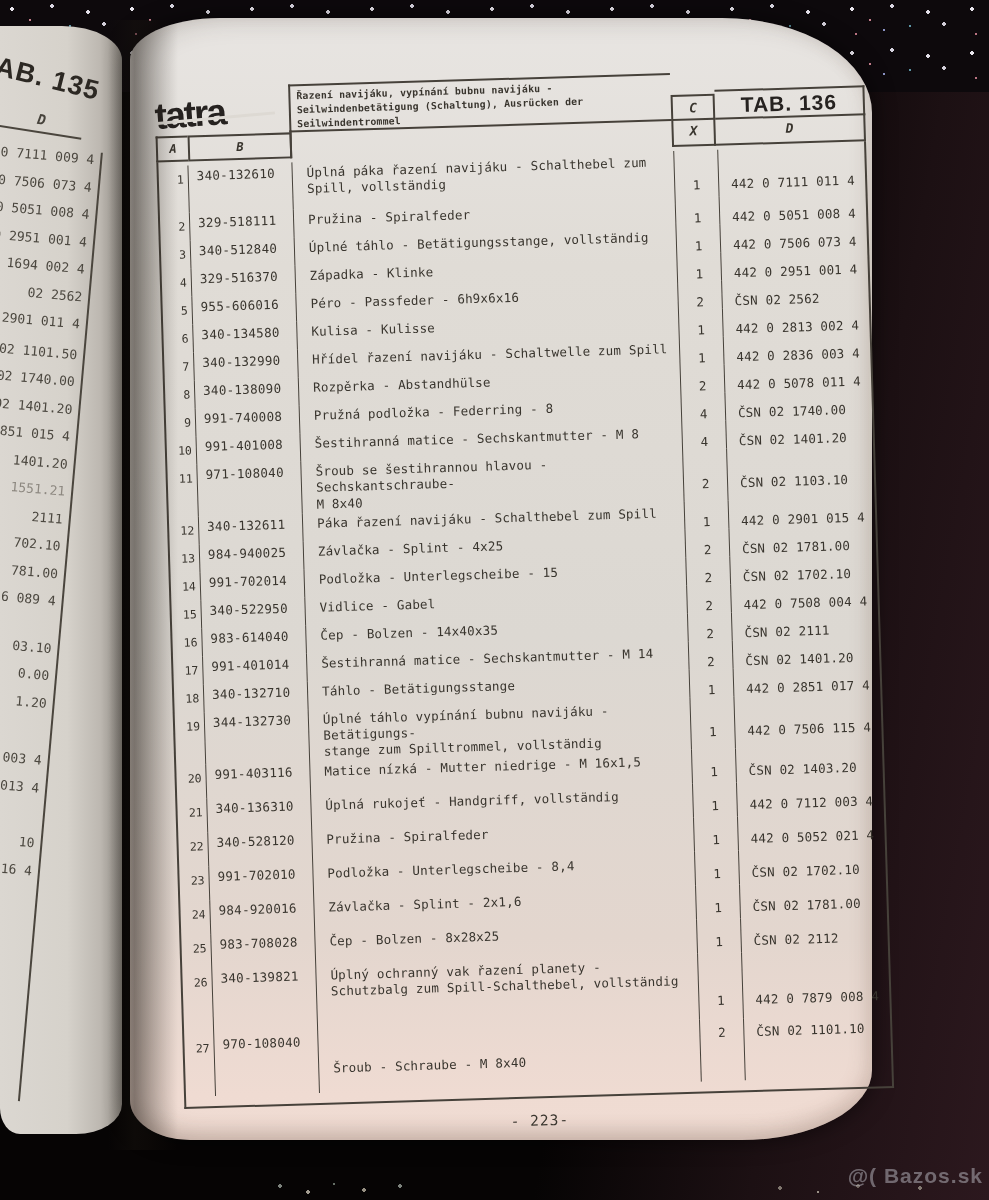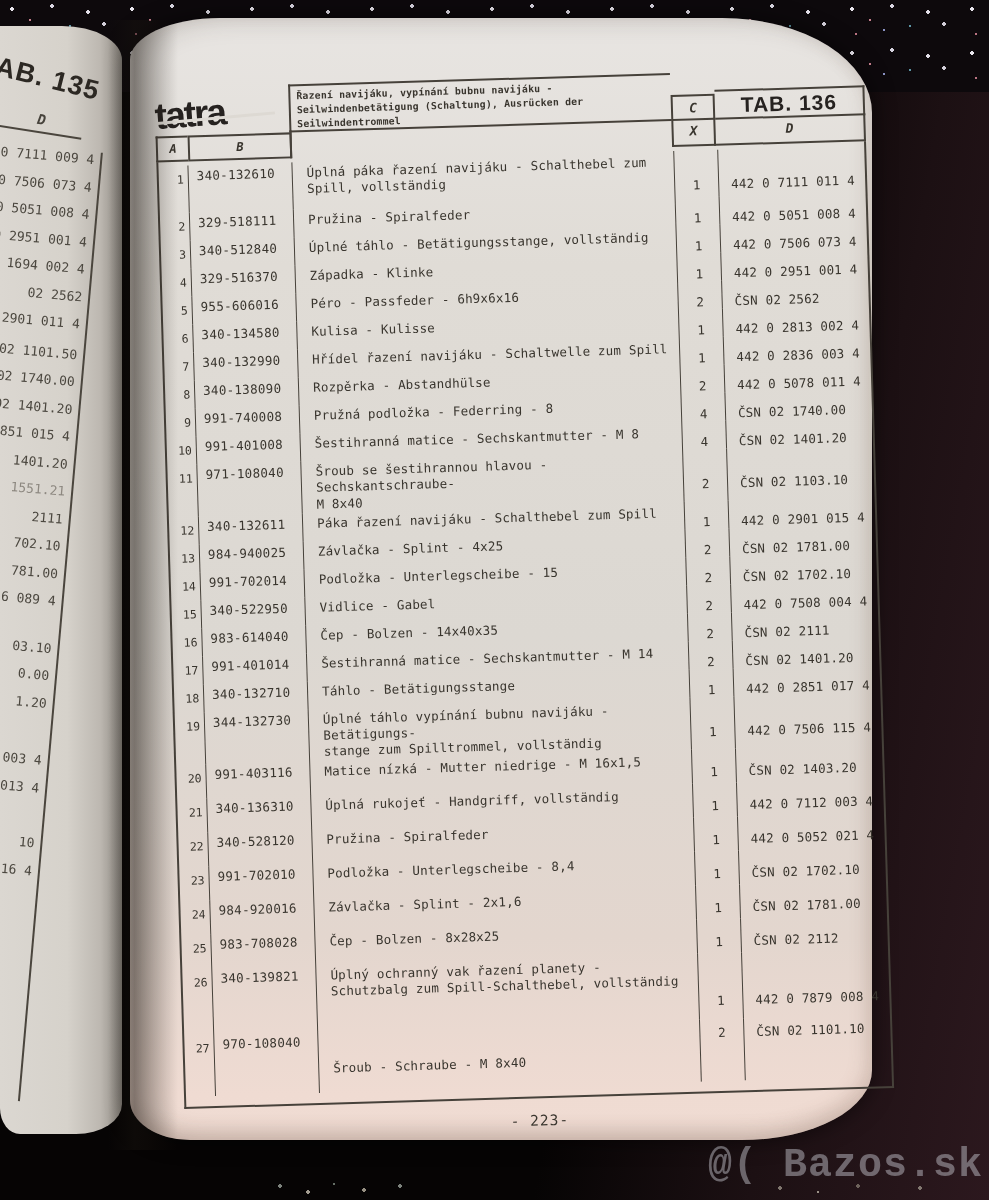--- a/index.html
+++ b/index.html
@@ -125,21 +125,21 @@
   .tb-row:nth-child(26) .cell-x,.tb-row:nth-child(26) .cell-d{padding-top:40px;}
   .tb-row:nth-child(27){min-height:62px;}
   .tb-row:nth-child(27) .cell-desc{padding-top:30px;}
   .tb-row:nth-child(27) .cell-x,.tb-row:nth-child(27) .cell-d{padding-top:6px;}
 
   .page-num{margin-top:14px;text-align:center;font-size:14.5px;letter-spacing:1px;color:#39352e;}
 
   
   .watermark{
     position:absolute;right:6px;bottom:12px;z-index:5;
-    font-family:Liberation Mono, monospace;font-size:40px;font-weight:bold;
+    font-family:Liberation Sans, sans-serif;font-size:21px;font-weight:bold;
     color:rgba(196,196,204,.48);letter-spacing:1px;
   }
 </style>
 </head>
 <body>
 
 <div class="backdrop"></div>
 <div class="carpet"></div>
 <div class="carpet-patch-bl"></div>
 <div class="carpet-patch-br"></div>

